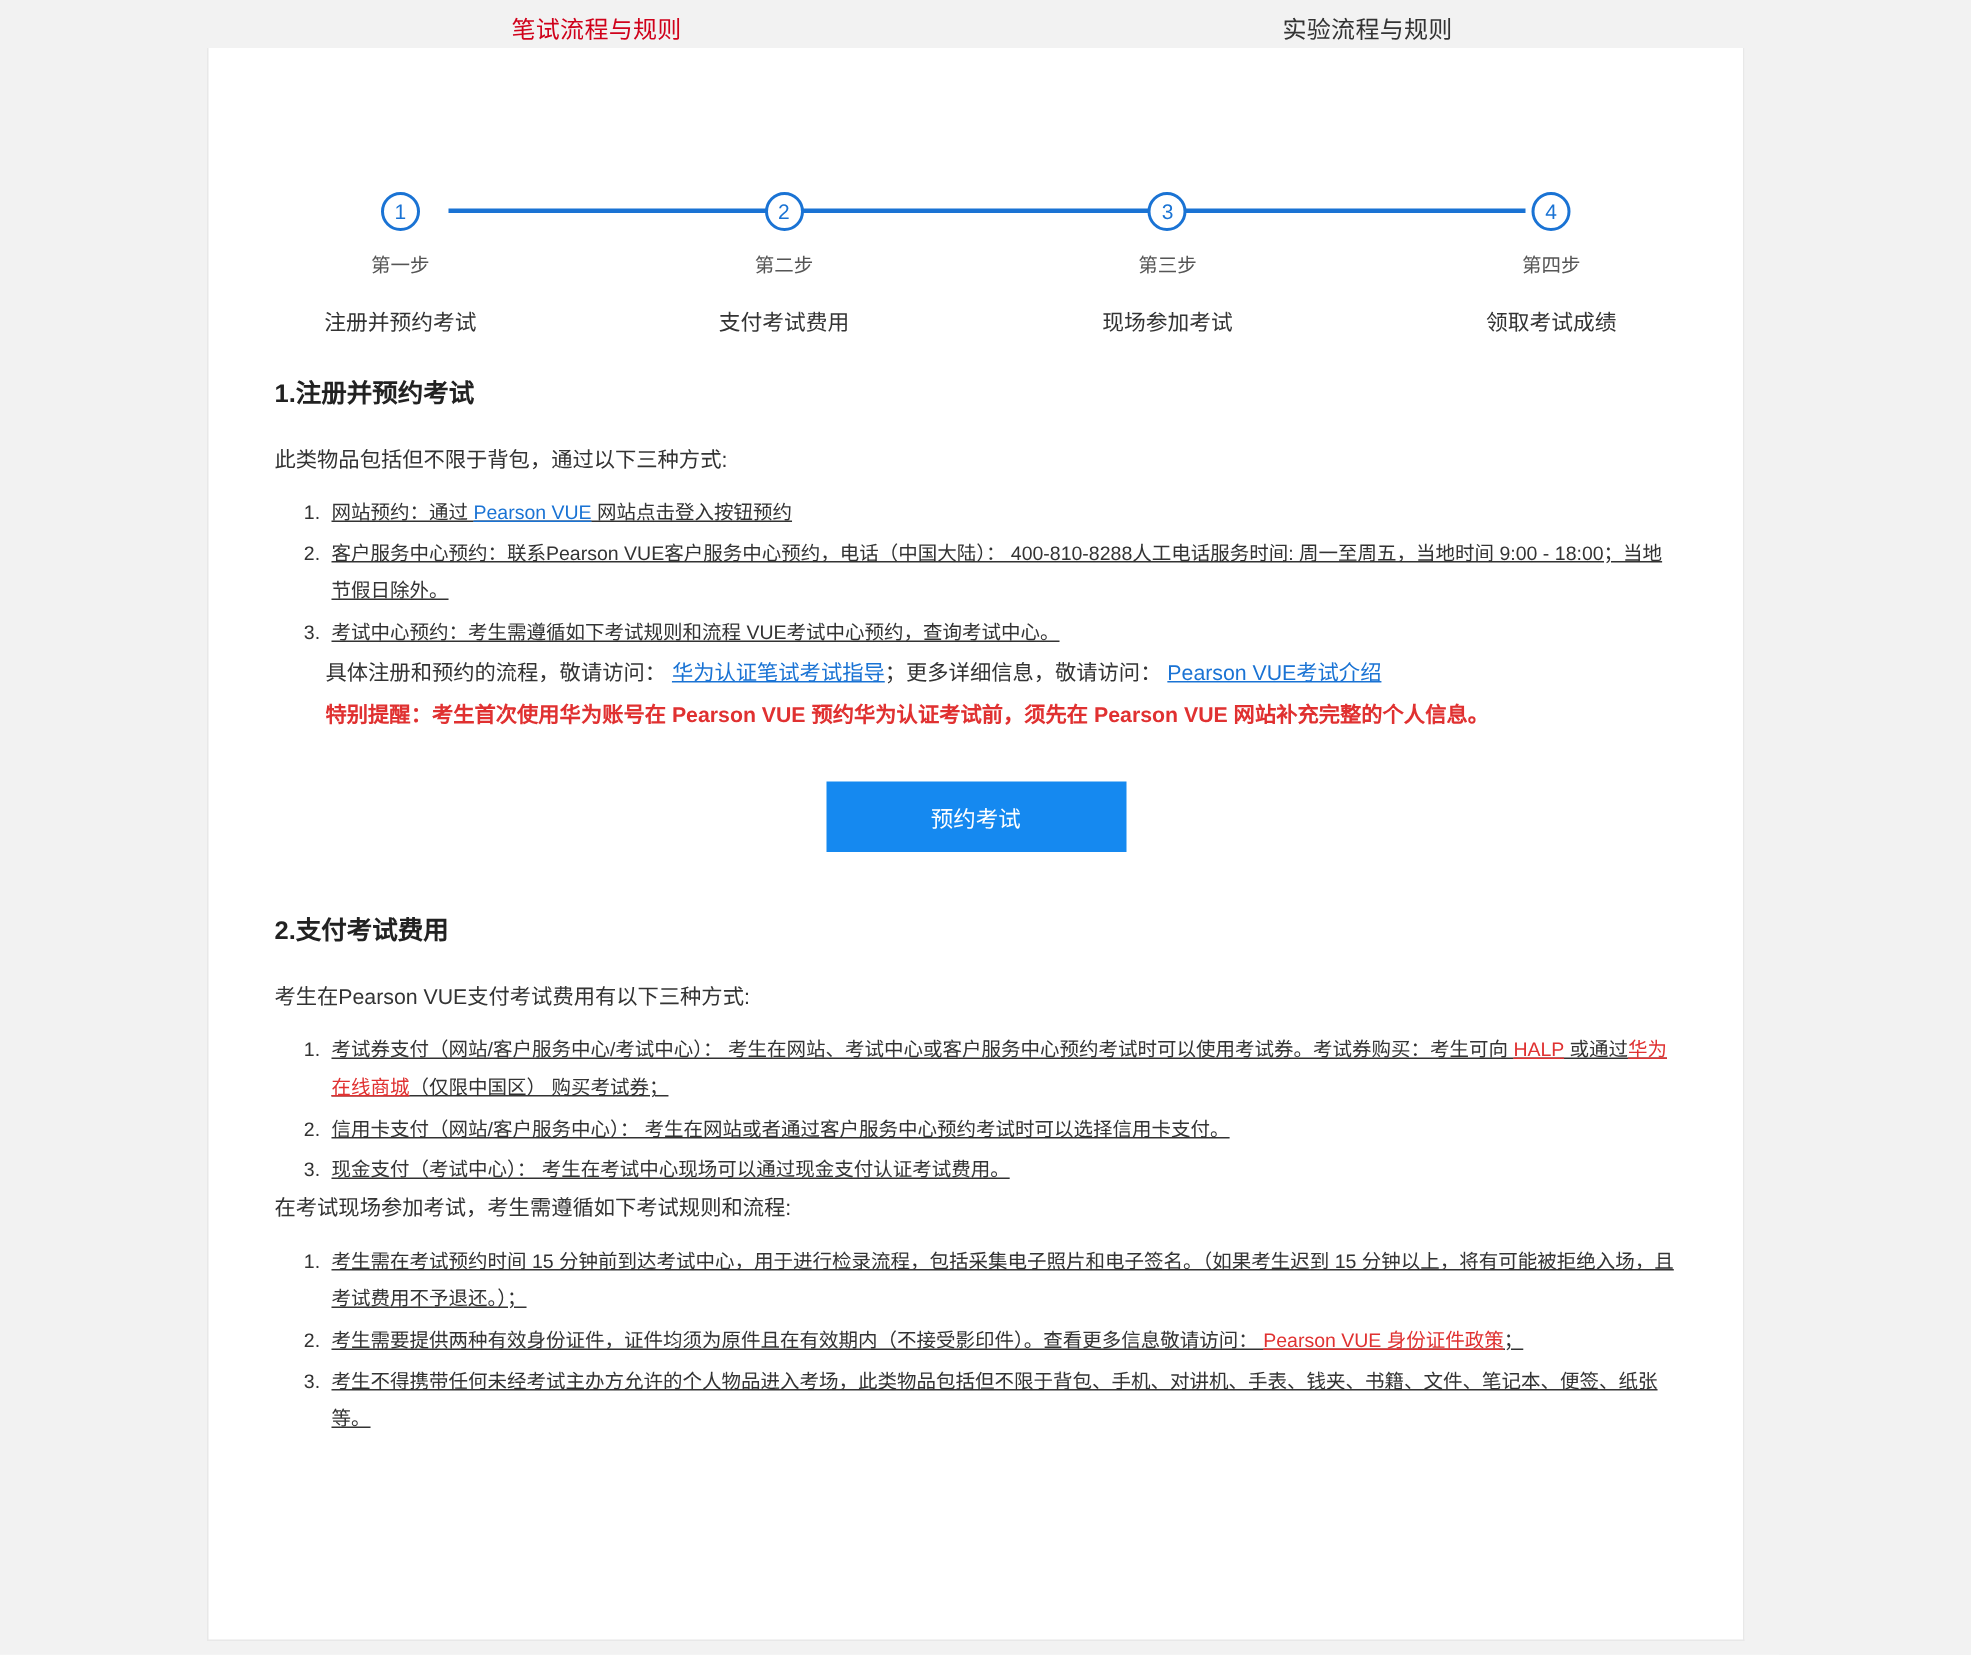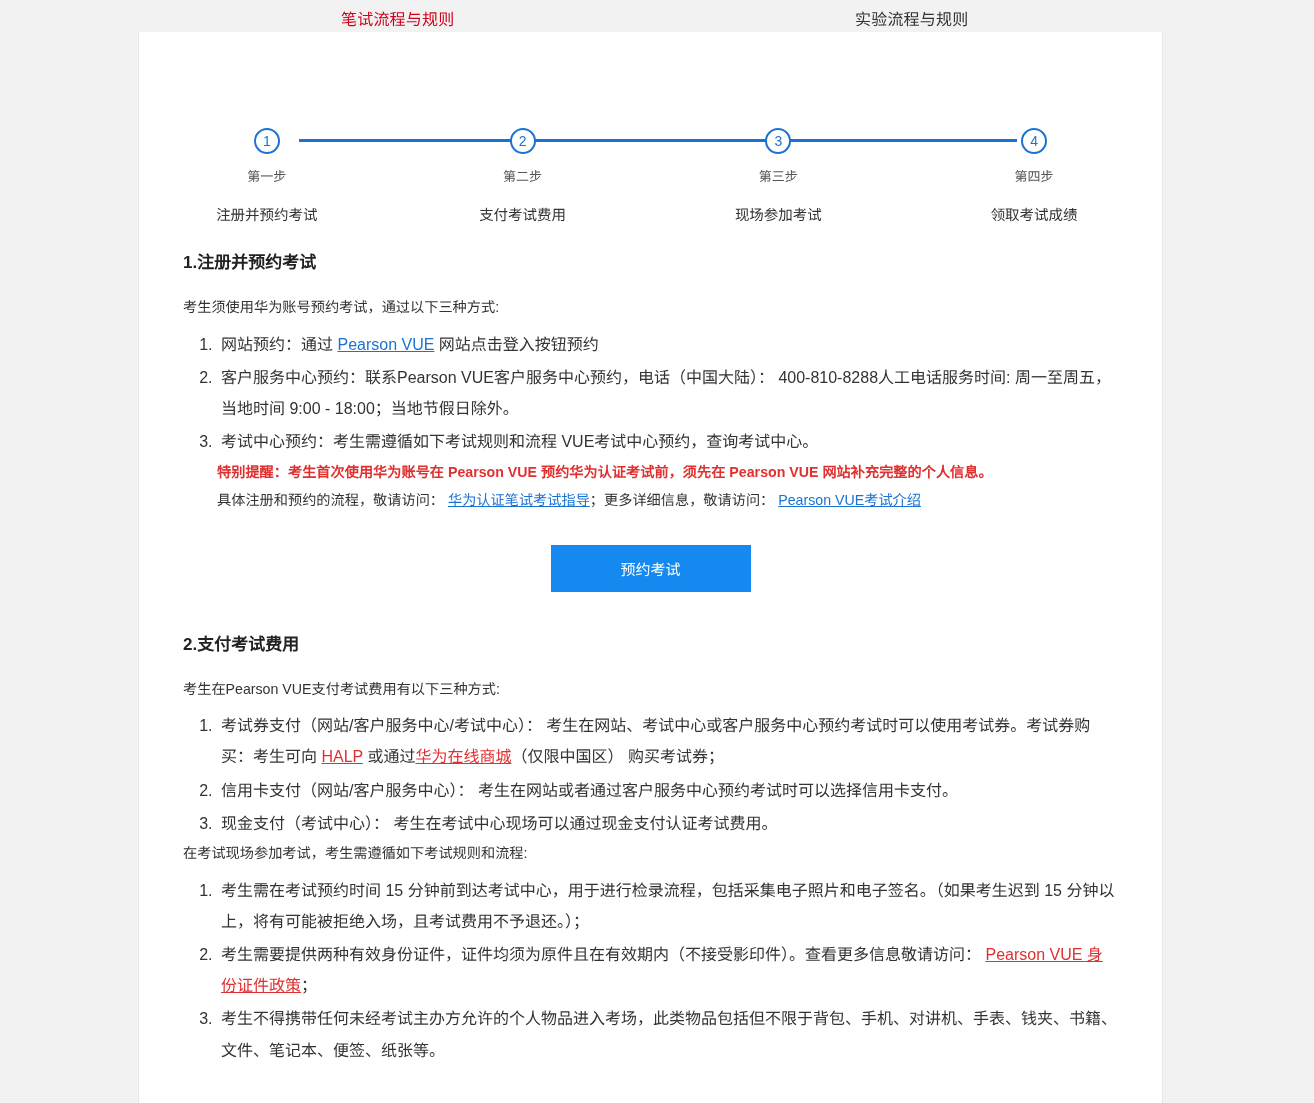--- a/index.html
+++ b/index.html
@@ -110,23 +110,24 @@
   h2.section-title.first { margin-top: 26px; }
   p.intro {
     font-size: 14.2px;
     line-height: 1.8;
     margin: 0 0 8px 0;
     color: #333;
   }
   ol.list {
     margin: 4px 0 0 0;
     padding-left: 34px;
-    font-size: 16px;
+    font-size: 13px;
     line-height: 1.95;
     color: #333;
+    text-decoration: underline;
   }
   ol.list > li { margin-bottom: 2px; padding-left: 4px; }
   .sub-note {
     margin-left: 34px;
     font-size: 14.2px;
     line-height: 1.95;
   }
   .red-bold { color: #e03131; font-weight: bold; }
   a.link {
     color: #1a73d4;
@@ -185,32 +186,32 @@
           <div class="circle">4</div>
           <div class="stitle">第四步</div>
           <div class="sdesc">领取考试成绩</div>
         </div>
       </div>
     </div>
 
     <div class="body">
 
       <h2 class="section-title first">1.注册并预约考试</h2>
-      <p class="intro">考生须使用华为账号预约考试，通过以下三种方式:</p>
+      <p class="intro">此类物品包括但不限于背包，通过以下三种方式:</p>
       <ol class="list">
         <li>
           <span>网站预约：通过 </span><a class="link">Pearson VUE</a><span> 网站点击登入按钮预约</span>
         </li>
         <li>客户服务中心预约：联系Pearson VUE客户服务中心预约，电话（中国大陆）： 400-810-8288人工电话服务时间: 周一至周五，当地时间 9:00 - 18:00；当地节假日除外。</li>
         <li>考试中心预约：考生需遵循如下考试规则和流程 VUE考试中心预约，查询考试中心。</li>
       </ol>
-      <div class="sub-note red-bold">特别提醒：考生首次使用华为账号在 Pearson VUE 预约华为认证考试前，须先在 Pearson VUE 网站补充完整的个人信息。</div>
       <div class="sub-note">
         <span>具体注册和预约的流程，敬请访问： </span><a class="link">华为认证笔试考试指导</a><span>；更多详细信息，敬请访问： </span><a class="link">Pearson VUE考试介绍</a>
       </div>
+      <div class="sub-note red-bold">特别提醒：考生首次使用华为账号在 Pearson VUE 预约华为认证考试前，须先在 Pearson VUE 网站补充完整的个人信息。</div>
 
       <div class="btn-wrap">
         <button class="btn">预约考试</button>
       </div>
 
       <h2 class="section-title">2.支付考试费用</h2>
       <p class="intro">考生在Pearson VUE支付考试费用有以下三种方式:</p>
       <ol class="list">
         <li>
           <span>考试券支付（网站/客户服务中心/考试中心）： 考生在网站、考试中心或客户服务中心预约考试时可以使用考试券。考试券购买：考生可向 </span><a class="link-red">HALP</a><span> 或通过</span><a class="link-red">华为在线商城</a><span>（仅限中国区） 购买考试券；</span>

